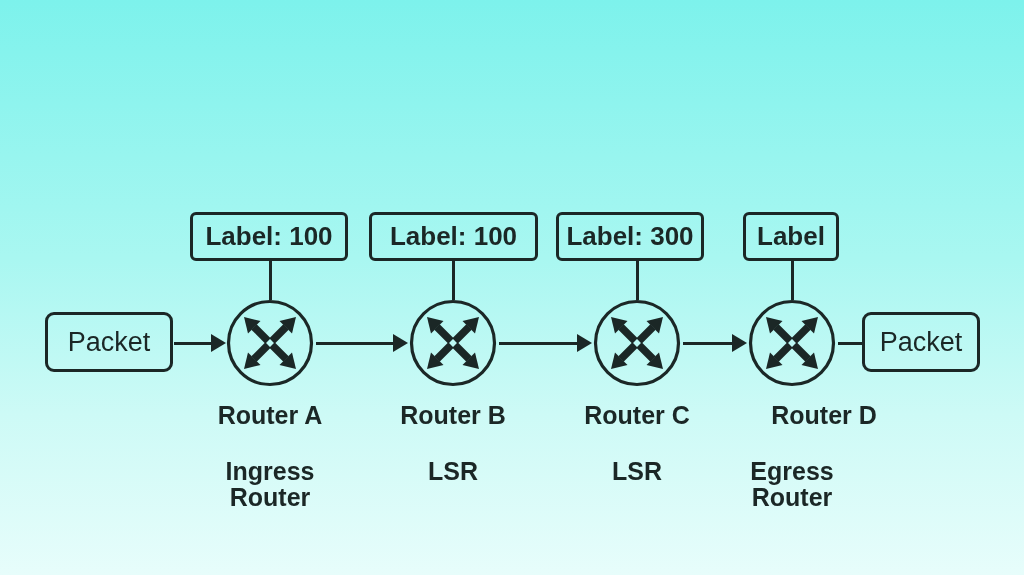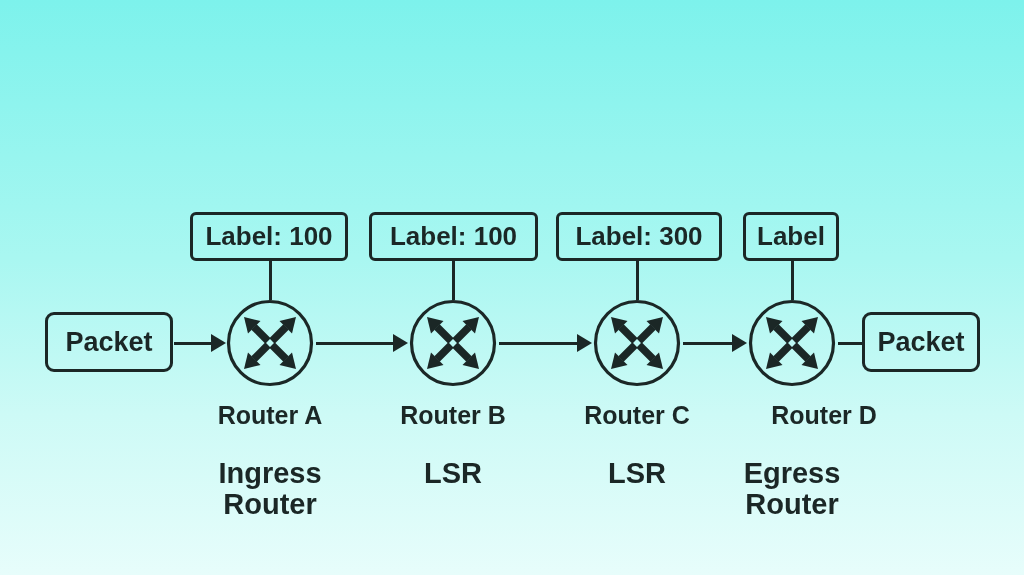--- a/index.html
+++ b/index.html
@@ -31,45 +31,45 @@
     position:absolute;width:0;height:0;
     border-left:15px solid #1b2726;
     border-top:9px solid transparent;
     border-bottom:9px solid transparent;
   }
   .pbox{
     position:absolute;top:312px;height:60px;
     border:3px solid #1b2726;border-radius:9px;
     box-sizing:border-box;
     display:flex;align-items:center;justify-content:center;
-    font-size:27px;font-weight:700;
+    font-size:27px;font-weight:400;
   }
   .router{position:absolute;top:298px;width:90px;height:90px;}
   .rname{
     position:absolute;top:401px;width:160px;
     text-align:center;font-size:25px;font-weight:700;
   }
   .rrole{
     position:absolute;top:458px;width:140px;
-    text-align:center;font-size:29px;font-weight:700;line-height:31px;
+    text-align:center;font-size:25px;font-weight:700;line-height:26px;
   }
 </style>
 </head>
 <body>
 
 <div class="canvas">
 
 
   <div class="lbox" style="left:190px;width:158px">
     <span>Label: 100</span>
   </div>
   <div class="lbox" style="left:369px;width:169px">
     <span>Label: 100</span>
   </div>
-  <div class="lbox" style="left:556px;width:166px">
+  <div class="lbox" style="left:556px;width:148px">
     <span>Label: 300</span>
   </div>
   <div class="lbox" style="left:743px;width:96px">
     <span>Label</span>
   </div>
 
   <div class="vline" style="left:268.5px;top:259px;height:41px"></div>
   <div class="vline" style="left:451.5px;top:259px;height:41px"></div>
   <div class="vline" style="left:635.5px;top:259px;height:41px"></div>
   <div class="vline" style="left:790.5px;top:259px;height:41px"></div>

